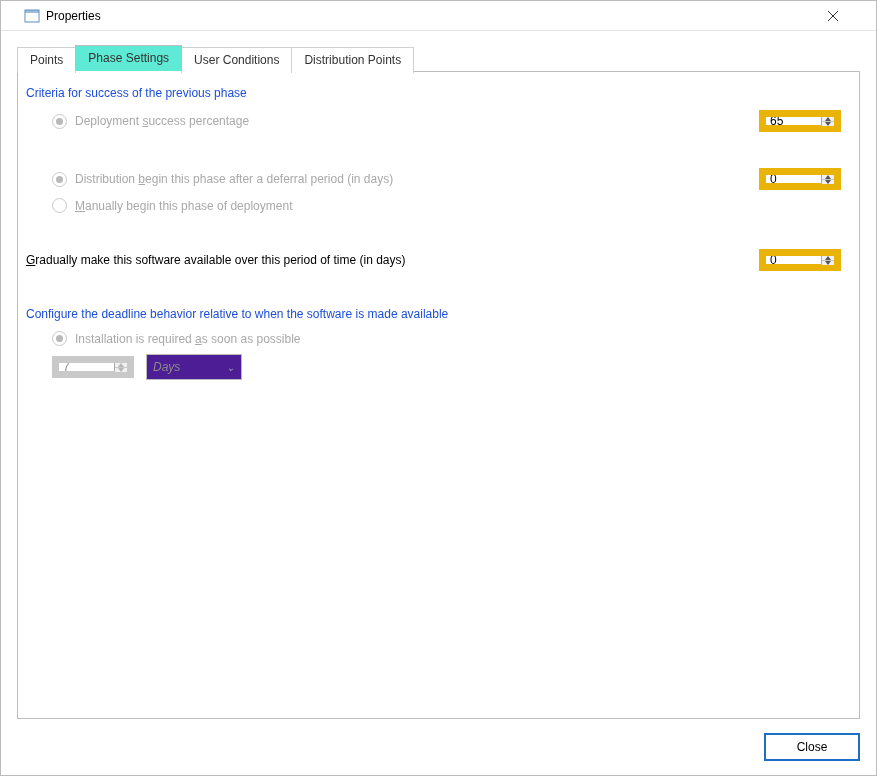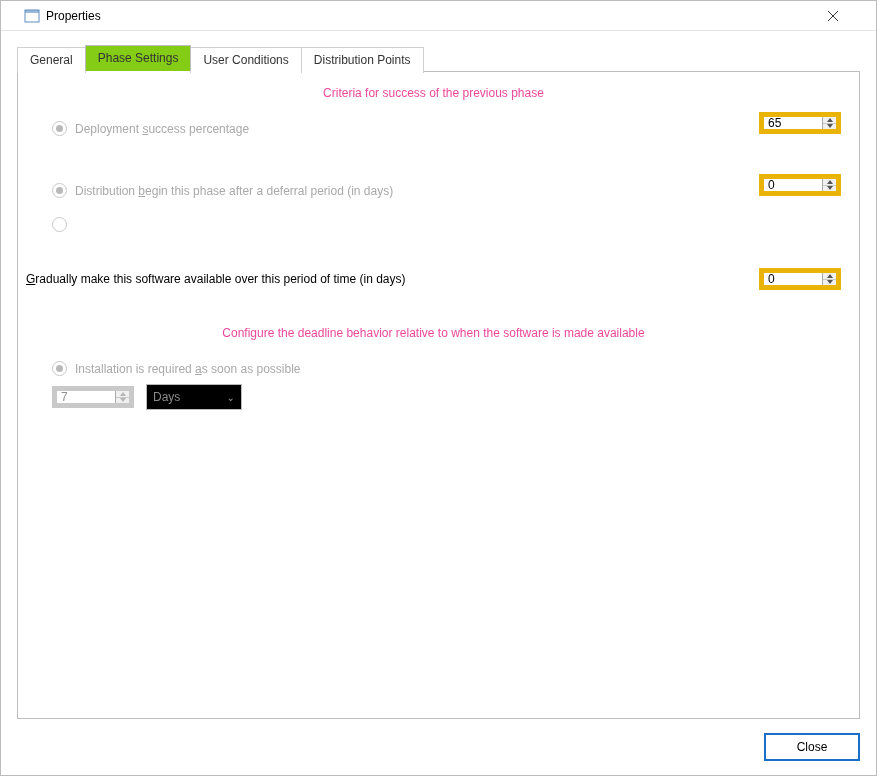--- a/index.html
+++ b/index.html
@@ -58,62 +58,61 @@
       color: #333;
       cursor: pointer;
       position: relative;
     }
     .tab.inactive {
       top: 1px;
       background: #fff;
       border-color:#d0d0d0;
     }
     .tab.active {
-      background: #84cc16;
+      background: #5eead4;
       border-color:#bdbdbd;
       border-bottom: 1px solid #fff;
       z-index: 3;
     }
     .tab-body {
       flex: 1;
       border: 1px solid #bdbdbd;
       background: #fff;
       padding: 14px 18px 18px 8px;
       position: relative;
     }
     .section-label {
-      color:#ec4899;
+      color:#1d4ed8;
       margin: 0 0 10px 0;
-      text-align: center;
     }
     .disabled { color:#a9a9a9; }
     .row {
       display:flex;
       align-items:center;
       justify-content: space-between;
       margin-bottom: 8px;
       padding-right: 0;
     }
     .row-inner-left {
-      display:flex; align-items:center; gap:8px;margin-top:11px;
+      display:flex; align-items:center; gap:8px;
     }
     .indent { padding-left: 26px; }
     .radio {
       width:15px; height:15px; border:1px solid #b0b0b0; border-radius:50%;
       display:flex; align-items:center; justify-content:center;
       flex-shrink:0;
     }
     .radio.disabled { border-color:#c9c9c9; }
     .radio .dot {
       width:7px; height:7px; border-radius:50%; background:#b9b9b9;
     }
     .spacer-v { height: 28px; }
     .num-input-wrap {
       display:flex; align-items:stretch;
-      border:5px solid #eab308; height:22px; width:82px;
+      border:7px solid #eab308; height:22px; width:82px;
       background:#fff;
     }
     .num-input-wrap input {
       border:none; outline:none; width:100%; padding:0 4px; font-family:inherit; font-size:12px;
       background:transparent; color:#000;
     }
     .num-input-wrap.disabled { border-color:#c9c9c9; }
     .num-input-wrap.disabled input { color:#8f8f8f; }
     .spin {
       width:17px; border-left:1px solid #aaa;
@@ -123,23 +122,24 @@
       flex:1; display:flex; align-items:center; justify-content:center;
       background:#f0f0f0; border-bottom:1px solid #c9c9c9;
       cursor:pointer;
     }
     .spin .sbtn:last-child { border-bottom:none; }
     .tri-up { width:0;height:0;border-left:3px solid transparent;border-right:3px solid transparent;border-bottom:4px solid #555; }
     .tri-down { width:0;height:0;border-left:3px solid transparent;border-right:3px solid transparent;border-top:4px solid #555; }
     .num-input-wrap.disabled .tri-up { border-bottom-color:#b5b5b5; }
     .num-input-wrap.disabled .tri-down { border-top-color:#b5b5b5; }
     .select-wrap {
-      width:96px; height:22px; border:1px solid #bbb; background:#000000;
+      width:96px; height:22px; border:1px solid #bbb; background:#4c1d95;
       display:flex; align-items:center; justify-content:space-between; padding:12px 6px;
       color:#8a8a8a;
+      font-style:italic;
     }
     .select-wrap .chev { font-size:10px; color:#9a9a9a; }
     .right-group { display:flex; align-items:center; gap:12px; }
     .u { text-decoration: underline; text-underline-offset: 1px; }
 
     .button-row {
       display:flex; justify-content:flex-end;
       padding: 14px 16px 14px 16px;
     }
     .btn {
@@ -166,21 +166,21 @@
       <svg width="10" height="10" viewBox="0 0 10 10">
         <line x1="0" y1="0" x2="10" y2="10" stroke="#333" stroke-width="1"></line>
         <line x1="10" y1="0" x2="0" y2="10" stroke="#333" stroke-width="1"></line>
       </svg>
     </div>
   </div>
 
   <div class="content">
 
     <div class="tabstrip">
-      <div class="tab inactive">General</div>
+      <div class="tab inactive">Points</div>
       <div class="tab active">Phase Settings</div>
       <div class="tab inactive">User Conditions</div>
       <div class="tab inactive">Distribution Points</div>
     </div>
 
     <div class="tab-body">
 
       <p class="section-label">Criteria for success of the previous phase</p>
       <div class="row indent">
         <div class="row-inner-left">
@@ -223,20 +223,21 @@
               <div class="sbtn">
                   <span class="tri-down"></span>
                 </div>
             </div>
           </div>
         </div>
       </div>
       <div class="row indent" style="margin-top:6px;">
         <div class="row-inner-left">
           <span class="radio disabled"></span>
+          <span class="disabled"><span class="u">M</span><span>anually begin this phase of deployment</span></span>
         </div>
         <div></div>
       </div>
 
       <div class="spacer-v"></div>
 
       <div class="row">
         <span><span class="u">G</span><span>radually make this software available over this period of time (in days)</span></span>
         <div class="right-group">
           <div class="num-input-wrap">

